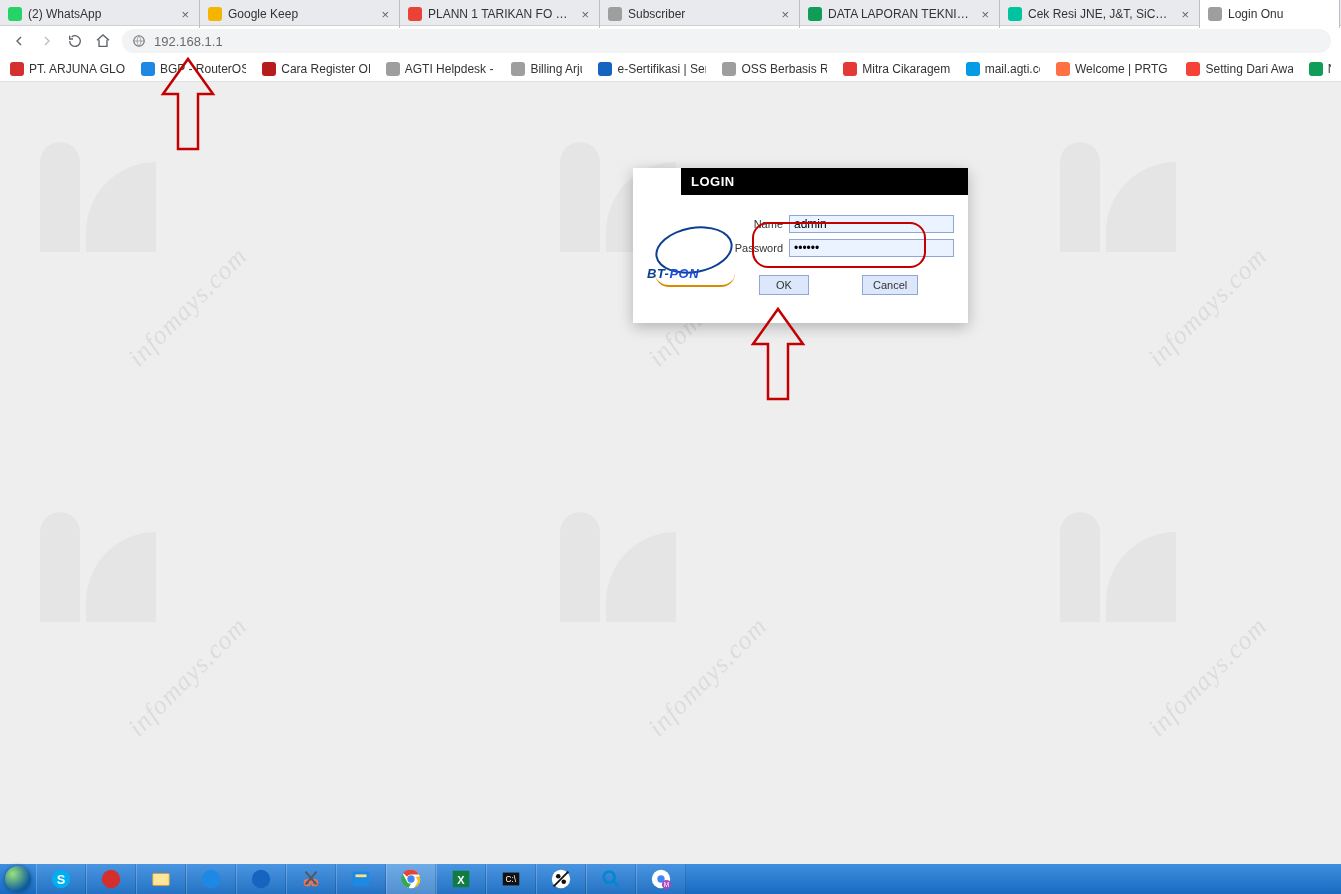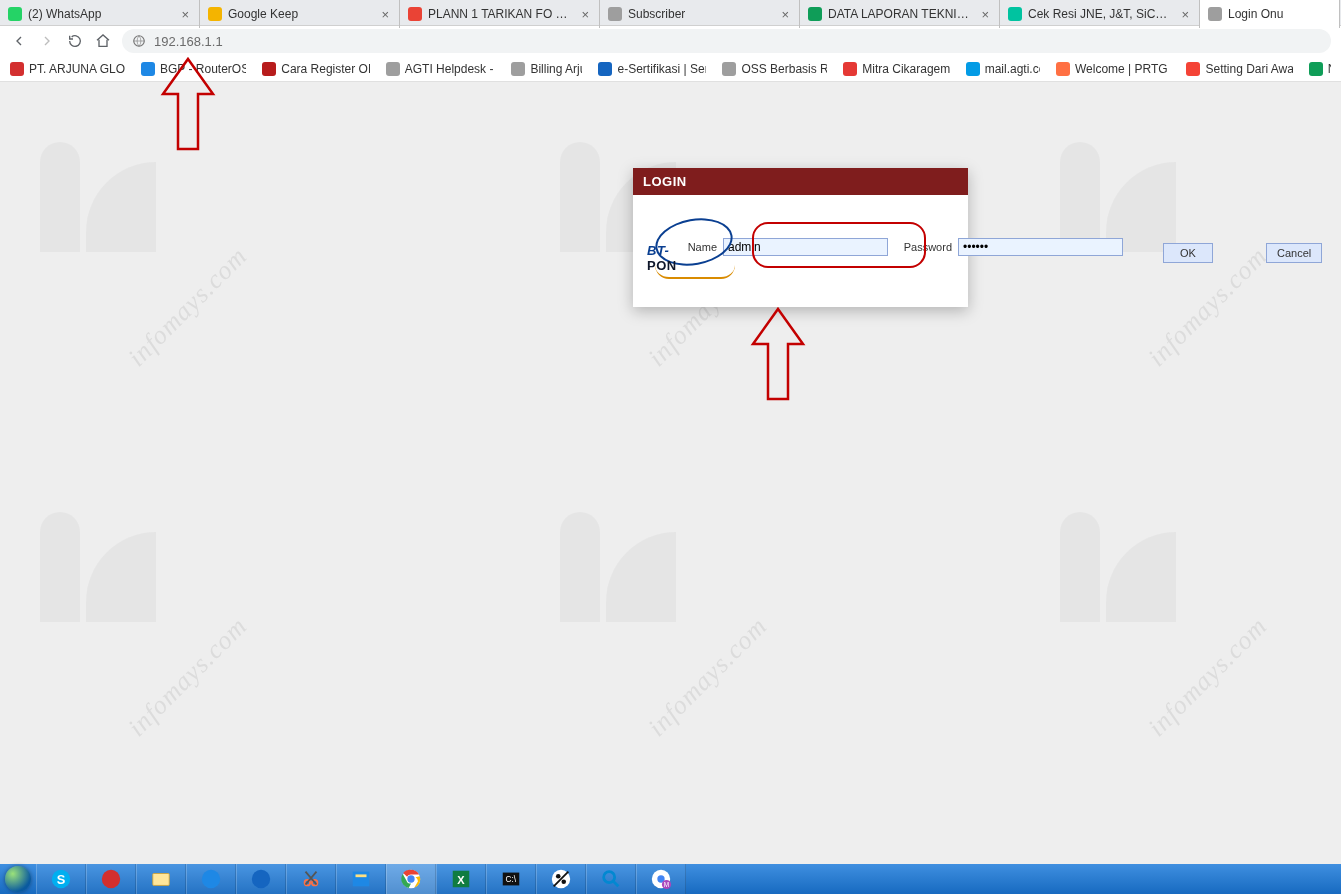--- a/index.html
+++ b/index.html
@@ -29,30 +29,30 @@
 
   
   .wm { position: absolute; left: 0; top: 0; width: 100%; height: 100%; pointer-events: none; }
   .wm .mark { position: absolute; transform: rotate(-45deg); color: #dcdcdc; font-size: 26px; font-style: italic; font-family: Georgia, serif; letter-spacing: 1px; }
   .wm .shape { position: absolute; width: 140px; height: 110px; opacity: 0.45; }
   .wm .shape::before { content: ""; position: absolute; left: 0; top: 0; width: 40px; height: 110px; background: #dcdcdc; border-top-left-radius: 70px; border-top-right-radius: 70px; }
   .wm .shape::after { content: ""; position: absolute; left: 46px; top: 20px; width: 70px; height: 90px; background: #dcdcdc; border-top-left-radius: 70px; }
 
   
   .login-box { position: absolute; left: 633px; top: 86px; width: 335px; background: #fff; box-shadow: 0 4px 14px rgba(0,0,0,0.25); }
-  .login-hdr { background: #7f1d1d; color: #fff; font-weight: bold; font-size: 13px; padding: 6px 10px; letter-spacing: .5px; }
+  .login-hdr { background: #000000; color: #fff; font-weight: bold; font-size: 13px; padding: 6px 10px; letter-spacing: .5px; margin-left: 48px; }
   .login-body { display: flex; gap: 12px; padding: 20px 14px 28px 14px; align-items: center; }
   .logo-wrap { width: 95px; height: 64px; position: relative; }
   .logo-swirl { width: 78px; height: 46px; border: 2px solid #0a3f91; border-radius: 50%; position: absolute; left: 8px; top: 4px; transform: rotate(-10deg); }
   .logo-text { position: absolute; left: 0; bottom: 6px; font-size: 13px; font-weight: 800; letter-spacing: .5px; }
   .logo-text .bt { color: #0a3f91; font-style: italic; }
-  .logo-text .pon { color: #0f172a; }
+  .logo-text .pon { color: #1d4ed8; font-style: italic; }
   .logo-arc { position: absolute; left: 8px; bottom: 0; width: 80px; height: 14px; border-bottom: 2px solid #d98b00; border-radius: 0 0 50px 50px; }
 
-  .form-col { flex: 1; display: flex; flex-direction: row; gap: 6px; }
+  .form-col { flex: 1; display: flex; flex-direction: column; gap: 6px; }
   .row { display: flex; align-items: center; gap: 6px; }
   .row label { width: 58px; font-size: 11px; text-align: right; color: #333; }
   .row input { flex: 1; height: 18px; border: 1px solid #8fa6d7; background: #eaf3ff; font-size: 12px; padding: 0 4px; }
   .btn-row { display: flex; gap: 25px; margin-top: 12px; margin-left: 6px; }
   .btn { min-width: 50px; height: 20px; border: 1px solid #8fa6d7; background: #dce7fb; font-size: 11px; color: #333; display: flex; align-items: center; justify-content: center; padding: 0 10px; cursor: pointer; margin-left: 28px; }
 
   
   .annot-box { position: absolute; border: 2px solid #c30000; border-radius: 16px; }
   .arrow { position: absolute; }
   .arrow svg { display: block; }

